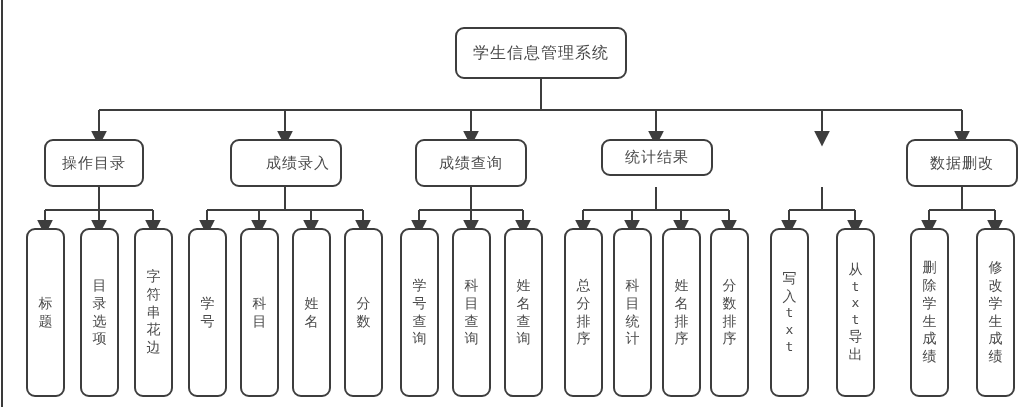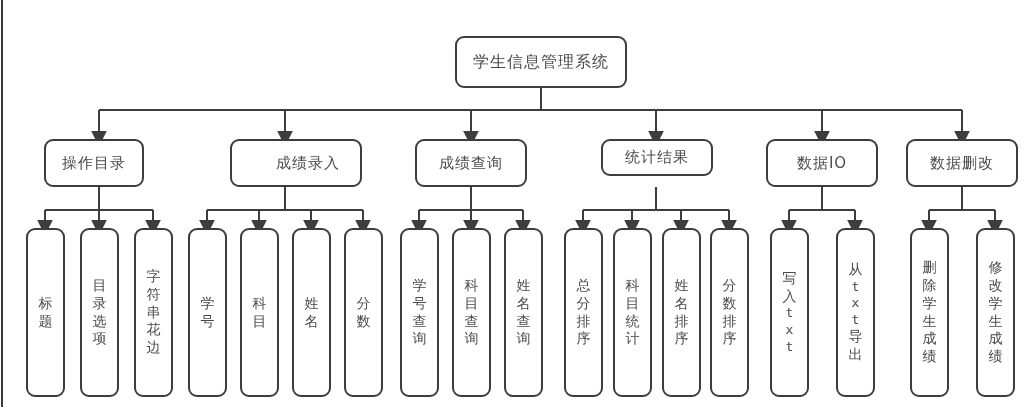--- a/index.html
+++ b/index.html
@@ -44,21 +44,20 @@
     background: #ffffff;
     display: flex;
     align-items: center;
     justify-content: center;
     color: #4a4a4a;
   }
   .node.root {
     border-radius: 9px;
     font-size: 16px;
     letter-spacing: 1px;
-    margin-top: 9px;
   }
   .node.lvl2 {
     border-radius: 9px;
     font-size: 15px;
     letter-spacing: 1px;
   }
   .node.leaf {
     border-radius: 9px;
     font-size: 14px;
     padding: 6px 0;
@@ -145,31 +144,28 @@
     </g>
   </svg>
 
   <div class="node root" style="left:455px; top:27px; width:172px; height:52px;">
     <span>学生信息管理系统</span>
   </div>
 
   <div class="node lvl2" style="left:44px; top:139px; width:100px; height:48px;">
     <span>操作目录</span>
   </div>
-  <div class="node lvl2" style="left:230px; top:139px; width:132px; height:48px;padding-left:24px;">
+  <div class="node lvl2" style="left:230px; top:139px; width:112px; height:48px;padding-left:24px;">
     <span>成绩录入</span>
   </div>
   <div class="node lvl2" style="left:415px; top:139px; width:112px; height:48px;">
     <span>成绩查询</span>
   </div>
   <div class="node lvl2" style="left:601px; top:139px; width:112px; height:37px;">
     <span>统计结果</span>
-  </div>
-  <div class="node lvl2" style="left:766px; top:139px; width:112px; height:48px;">
-    <span>数据IO</span>
   </div>
   <div class="node lvl2" style="left:906px; top:139px; width:112px; height:48px;text-align:center;">
     <span>数据删改</span>
   </div>
 
   <div class="node leaf" style="left:26px; top:228px; width:39px; height:169px;">
     <div class="vtext">
         <span>标</span>
         <span>题</span>
       </div>

